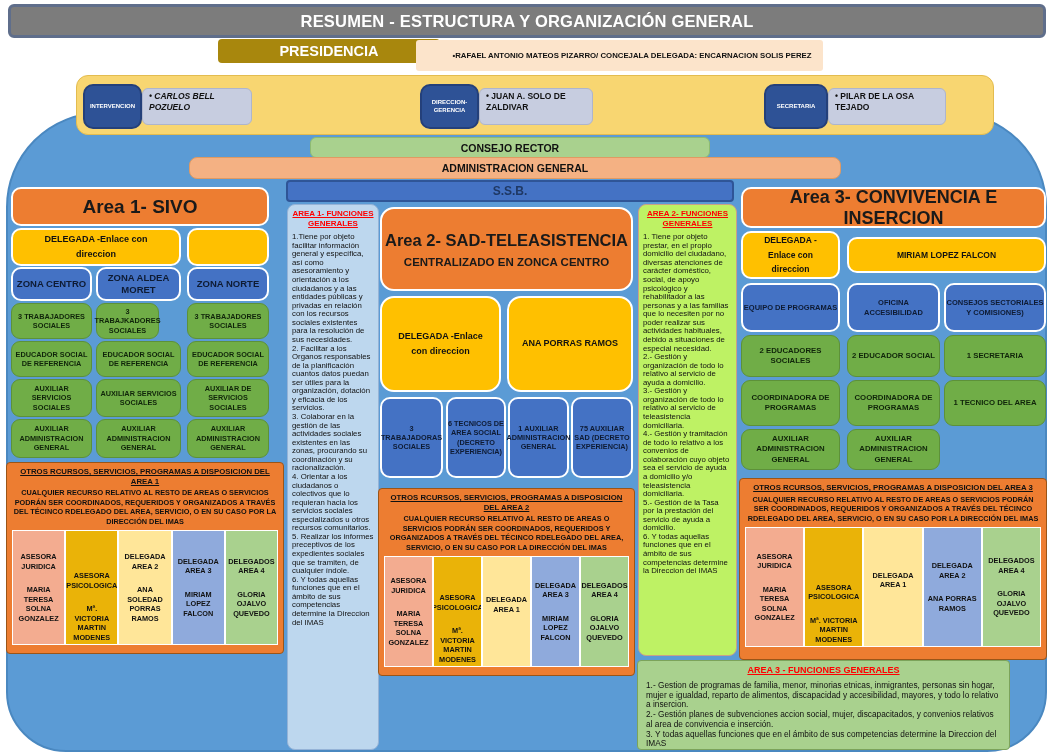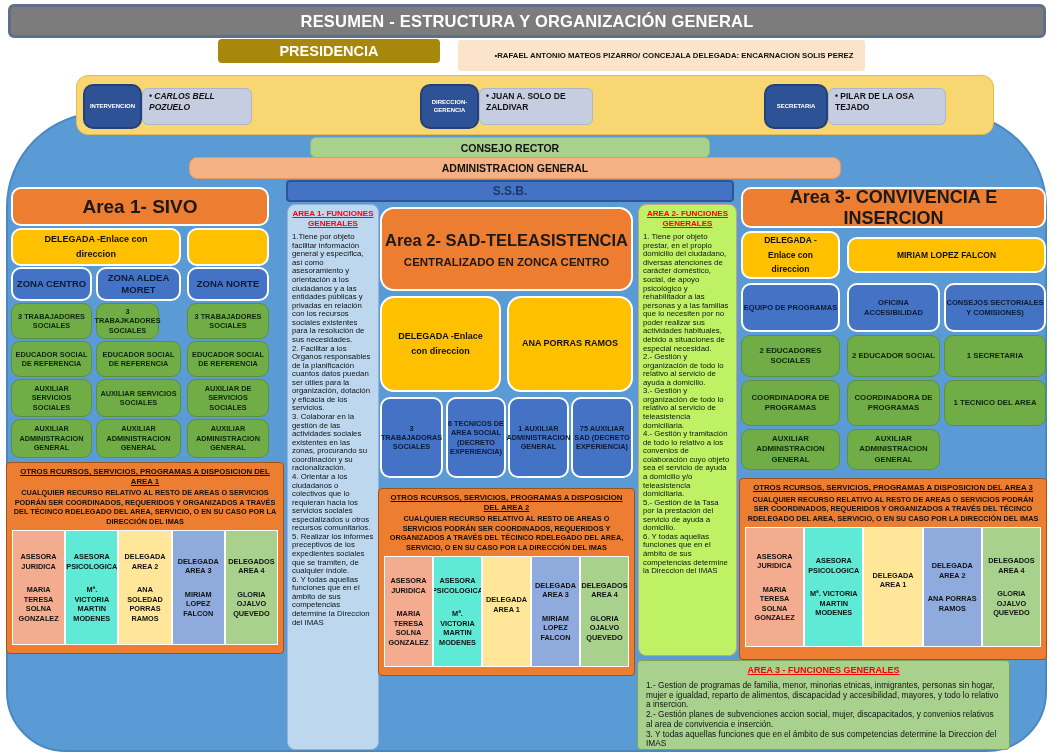--- a/index.html
+++ b/index.html
@@ -40,21 +40,21 @@
              font-size:7.3px;font-weight:bold;line-height:1.3;padding:1px 3px;}
 
   .otros{background:#ED7D31;border:1px solid #9A5518;border-radius:4px;color:#111;
          padding:4px 5px 8px 5px;display:flex;flex-direction:column;overflow:hidden;}
   .otros .ot{font-size:7.8px;font-weight:bold;text-align:center;text-decoration:underline;line-height:1.25;}
   .otros .ob{font-size:7.3px;font-weight:bold;text-align:center;line-height:1.3;margin-top:2px;}
   .team-row{display:flex;gap:2px;background:#fff;border:1px solid #fff;margin-top:4px;}
   .tcol{flex:1;display:flex;flex-direction:column;align-items:center;justify-content:center;
         gap:14px;text-align:center;padding:2px;overflow:hidden;}
   .trole,.tname{font-size:7.3px;font-weight:bold;line-height:1.3;color:#111;}
-  .tc-salmon{background:#F3AC90;} .tc-gray{background:#5eead4;} .tc-yellow{background:#FFE699;}
+  .tc-salmon{background:#F3AC90;} .tc-gray{background:#eab308;justify-content:flex-end;} .tc-yellow{background:#FFE699;}
   .tc-blue{background:#8FAADC;} .tc-green{background:#A9D18E;}
 
   .func{border-radius:8px;padding:4px 4px;overflow:hidden;}
   .func .ft{color:#FF0000;font-size:8px;font-weight:bold;text-align:center;
             text-decoration:underline;line-height:1.2;}
   .func .fb{color:#111;font-size:7.8px;line-height:1.1;white-space:pre-line;margin-top:5px;text-align:left;}
   .f1{background:#BDD7EE;border:1px solid #95B3D7;}
   .f2{background:#bef264;border:1px solid #C9A188;}
   .f3{background:#A9D18E;border:1px solid #7CA35B;border-radius:4px;}
   .f3 .fb{font-size:8.3px;line-height:1.18;}
@@ -62,21 +62,21 @@
 </head>
 <body>
 
 <div id="canvas">
 
   <div class="abs blue-bg" style="left:6px;top:112px;width:1041px;height:640px;"></div>
 
   <div class="abs banner flexc" style="left:8px;top:4px;width:1038px;height:34px;">RESUMEN - ESTRUCTURA Y ORGANIZACIÓN GENERAL</div>
 
   <div class="abs gold flexc" style="left:218px;top:39px;width:222px;height:24px;">PRESIDENCIA</div>
-  <div class="abs peach flexc" style="left:458px;top:40px;width:407px;height:31px;padding-left:25px;">•RAFAEL ANTONIO  MATEOS PIZARRO/ CONCEJALA DELEGADA: ENCARNACION SOLIS PEREZ</div>
+  <div class="abs peach flexc" style="left:416px;top:40px;width:407px;height:31px;padding-left:25px;">•RAFAEL ANTONIO  MATEOS PIZARRO/ CONCEJALA DELEGADA: ENCARNACION SOLIS PEREZ</div>
 
   <div class="abs yellowband" style="left:76px;top:75px;width:918px;height:60px;"></div>
 
   <div class="abs navybox flexc" style="left:83px;top:84px;width:59px;height:45px;">INTERVENCION</div>
   <div class="abs nameplate" style="left:142px;top:88px;width:110px;height:37px;font-style:italic;">• CARLOS BELL POZUELO</div>
 
   <div class="abs navybox flexc" style="left:420px;top:84px;width:59px;height:45px;">DIRECCION-GERENCIA</div>
   <div class="abs nameplate" style="left:479px;top:88px;width:114px;height:37px;">• JUAN A. SOLO DE ZALDIVAR</div>
 
   <div class="abs navybox flexc" style="left:764px;top:84px;width:64px;height:45px;">SECRETARIA</div>

